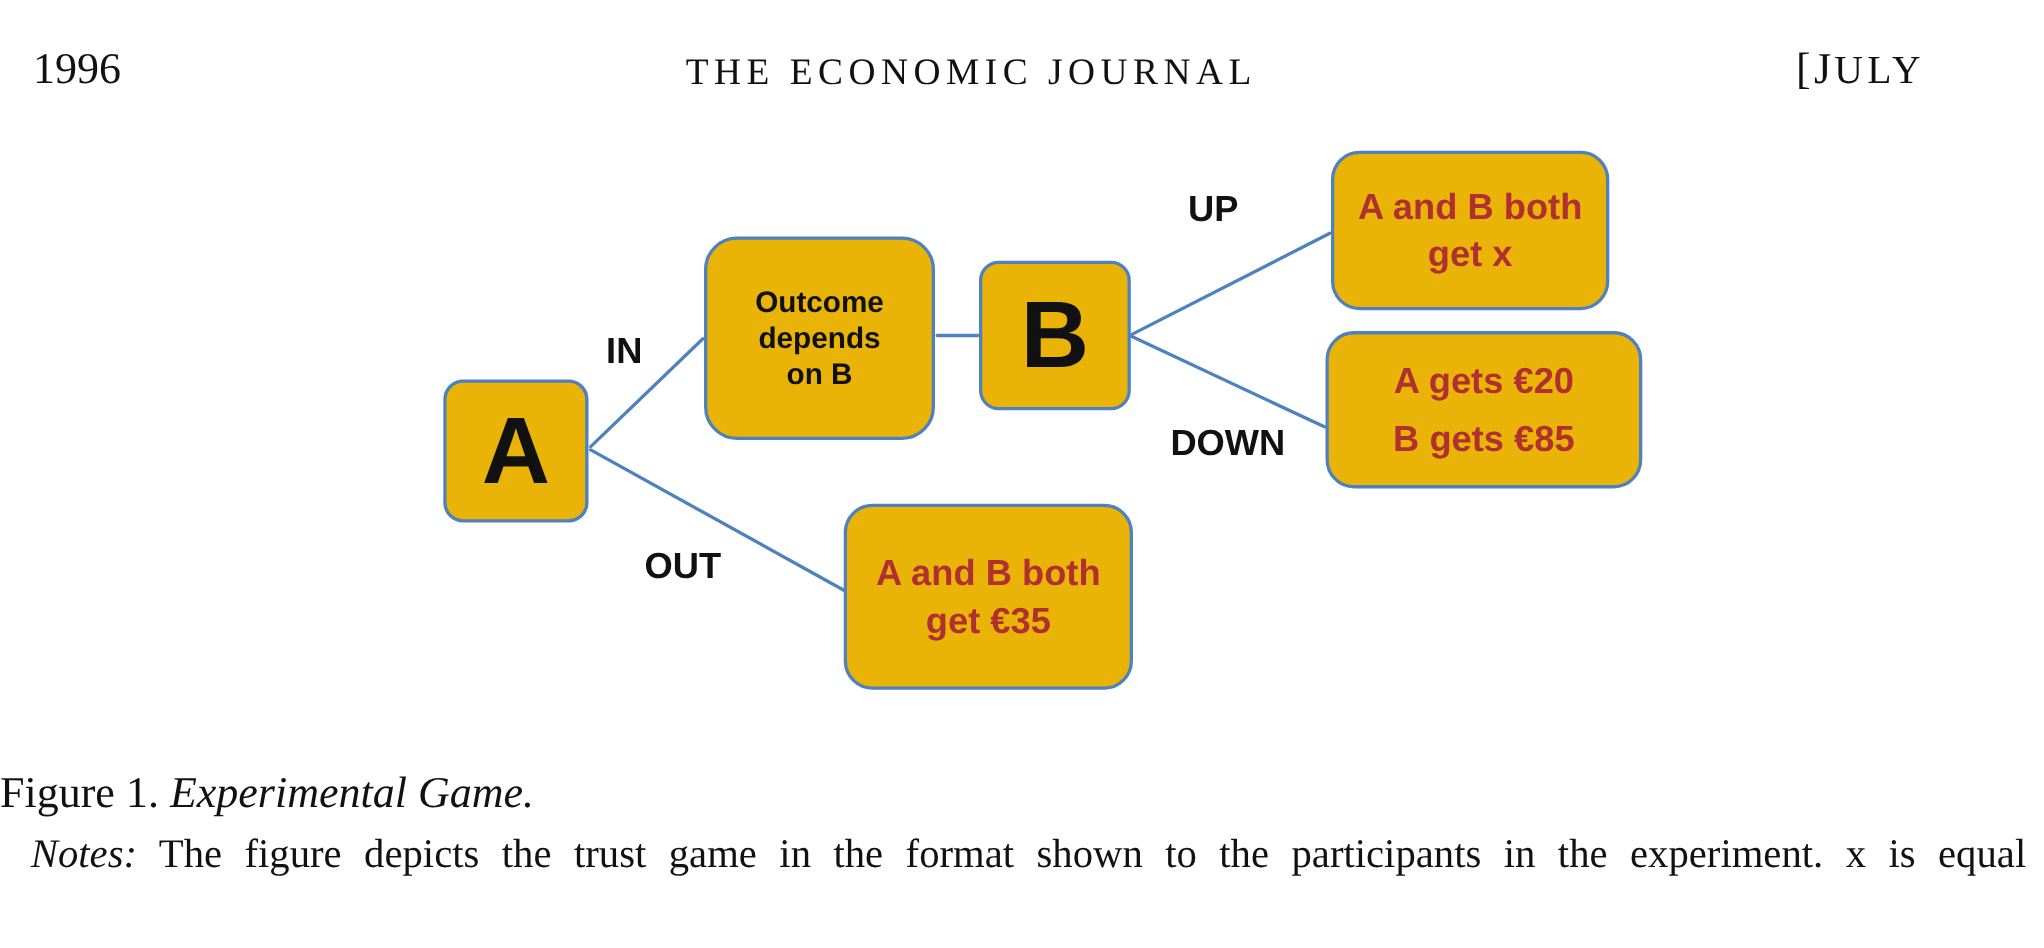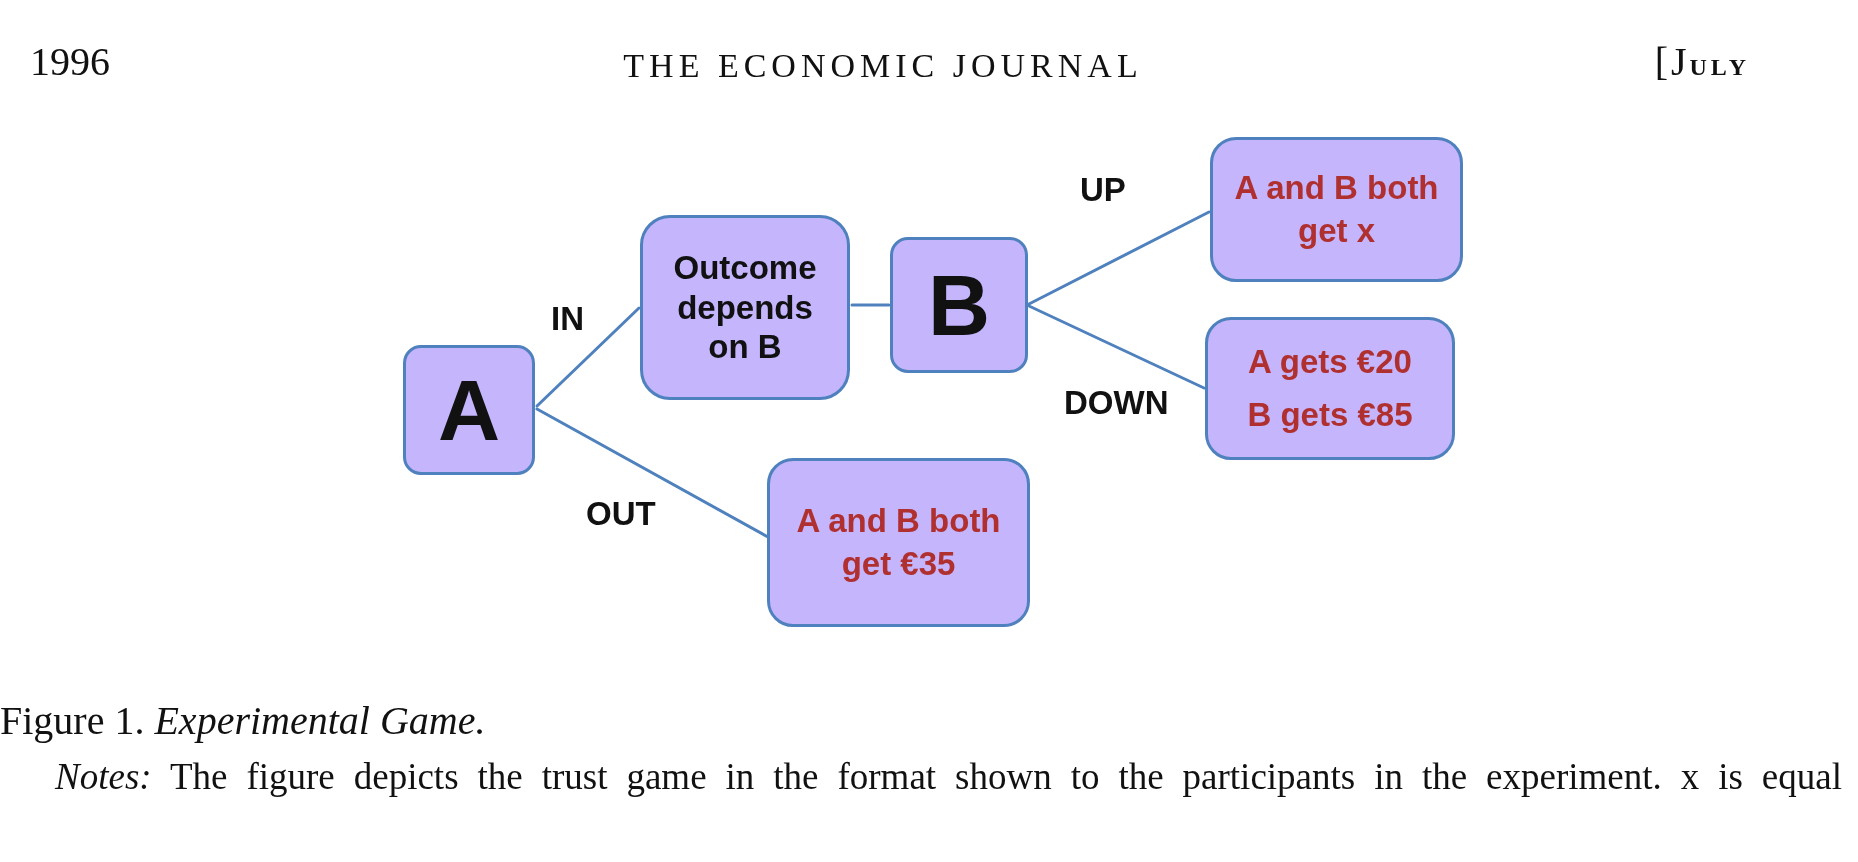--- a/index.html
+++ b/index.html
@@ -10,55 +10,55 @@
   *{margin:0;padding:0;box-sizing:border-box;}
   html,body{width:1858px;height:862px;background:#ffffff;overflow:hidden;}
   body{font-family:"Liberation Serif", serif;color:var(--text-black);position:relative;}
 
   
   .running-head{position:absolute;left:0;top:0;width:1766px;height:100px;}
   .page-number{position:absolute;left:30px;top:38px;font-size:40px;}
   .journal-title{position:absolute;left:0;right:0;top:47px;text-align:center;
     font-size:34px;letter-spacing:5px;}
   .issue{position:absolute;right:16px;top:38px;font-size:40px;letter-spacing:3px;}
-  .issue .small{font-size:24px;letter-spacing:4px;font-weight:bold;}
+  .issue .small{font-size:36px;letter-spacing:4px;}
 
   
   .diagram{position:absolute;left:0;top:0;width:1858px;height:862px;
     font-family:"Liberation Sans", sans-serif;}
   .edges{position:absolute;left:0;top:0;width:1858px;height:862px;pointer-events:none;}
   .edge{stroke:var(--accent-blue);stroke-width:3;stroke-linecap:round;fill:none;}
 
-  .node{position:absolute;background:#c4b5fd;border:3px solid var(--accent-blue);
+  .node{position:absolute;background:#eab308;border:3px solid var(--accent-blue);
     display:flex;flex-direction:column;align-items:center;justify-content:center;
     text-align:center;}
   .node span{display:block;}
 
   .node-a{left:403px;top:345px;width:132px;height:130px;border-radius:18px;
     font-size:86px;font-weight:700;color:var(--text-black);}
   .node-b{left:890px;top:237px;width:138px;height:136px;border-radius:18px;
     font-size:86px;font-weight:700;color:var(--text-black);}
   .node-outcome{left:640px;top:215px;width:210px;height:185px;border-radius:30px;
-    font-size:33px;font-weight:700;color:var(--text-black);line-height:1.2;}
+    font-size:27px;font-weight:700;color:var(--text-black);line-height:1.2;}
   .node-payoff{color:var(--payoff-red);font-size:33px;font-weight:700;line-height:1.3;}
   .node-up{left:1210px;top:137px;width:253px;height:145px;border-radius:26px;}
-  .node-down{left:1205px;top:317px;width:250px;height:143px;border-radius:26px;line-height:1.6;}
+  .node-down{left:1205px;top:301px;width:288px;height:143px;border-radius:26px;line-height:1.6;}
   .node-out{left:767px;top:458px;width:263px;height:169px;border-radius:26px;}
 
   .edge-label{position:absolute;font-size:33px;font-weight:700;color:var(--text-black);}
   .label-in{left:551px;top:300px;}
   .label-out{left:586px;top:495px;}
   .label-up{left:1080px;top:171px;}
   .label-down{left:1064px;top:384px;}
 
   
   .caption{position:absolute;left:0;right:0;top:697px;text-align:left;font-size:40px;}
   .caption em{font-style:italic;}
   .notes{position:absolute;left:28px;top:751px;width:1814px;font-size:37px;line-height:52px;}
-  .notes-line1{text-align:justify;text-align-last:justify;white-space:nowrap;margin-left:27px;}
+  .notes-line1{text-align:justify;text-align-last:justify;white-space:nowrap;}
   .notes em{font-style:italic;}
 </style>
 </head>
 <body>
 
 <header class="running-head">
   <div class="page-number">1996</div>
   <div class="journal-title">THE ECONOMIC JOURNAL</div>
   <div class="issue"><span>[J</span><span class="small">ULY</span></div>
 </header>

